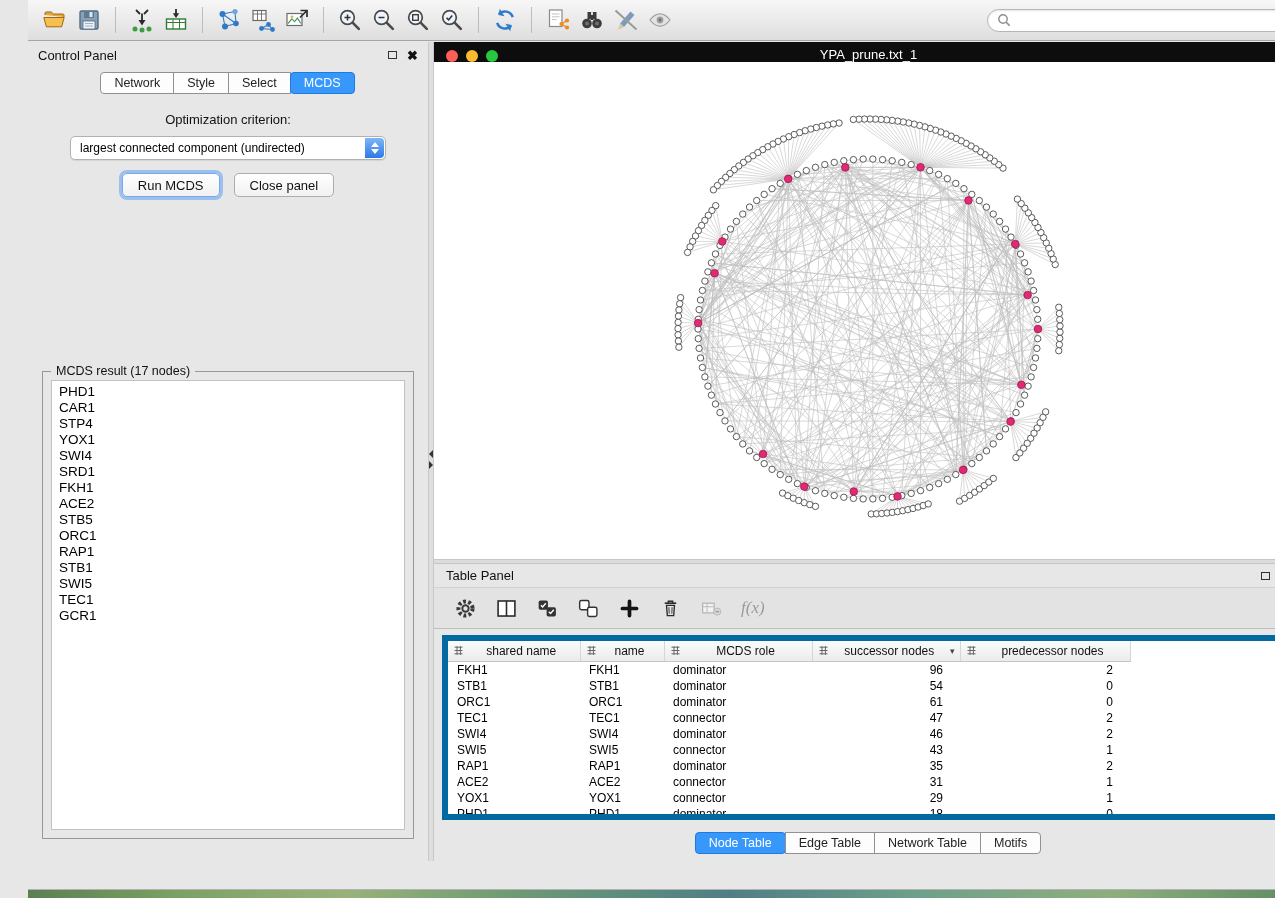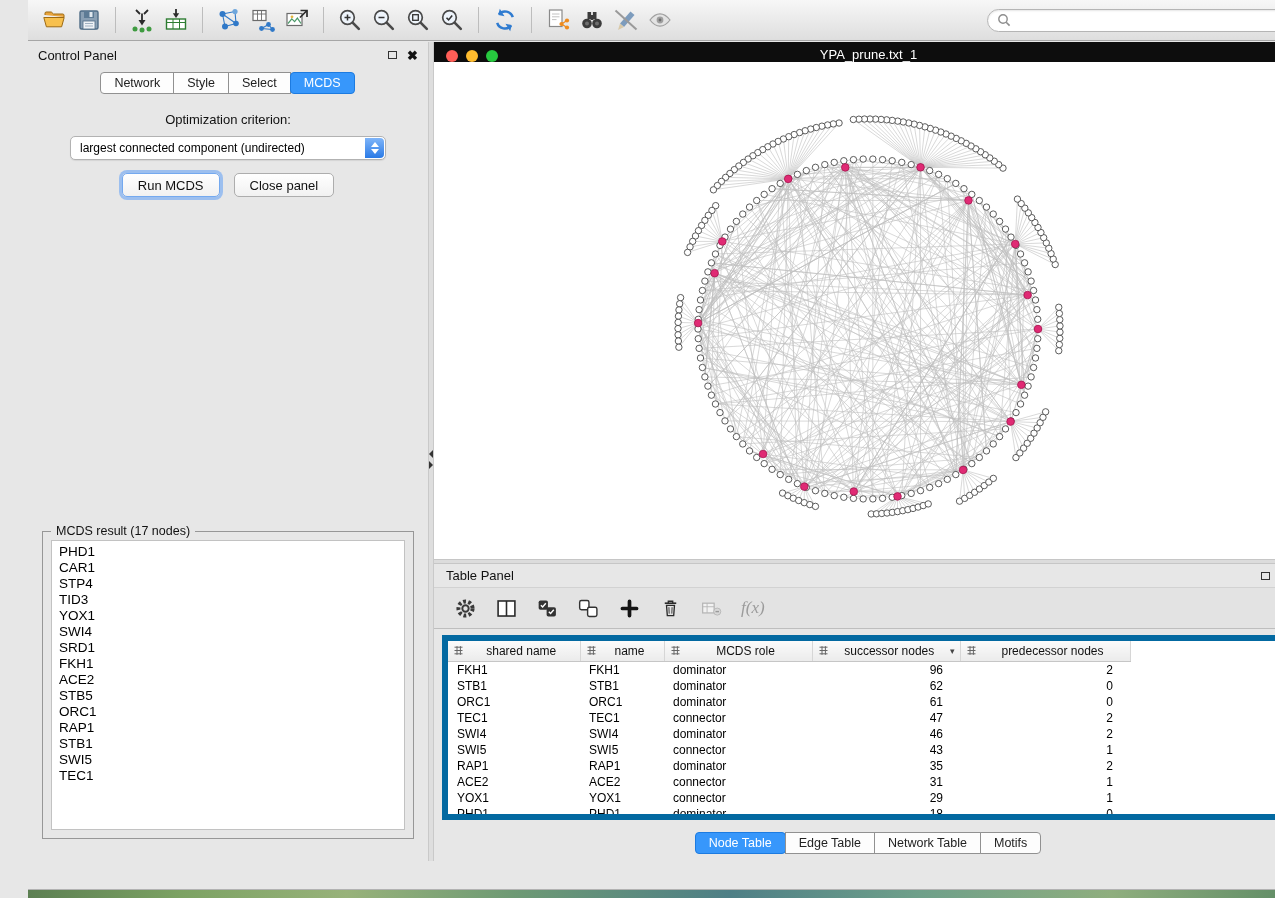--- a/index.html
+++ b/index.html
@@ -42,21 +42,21 @@
   .dd-stepper { position:absolute; right:1px; top:1px; bottom:1px; width:19px; border-radius:0 4px 4px 0;
     background:linear-gradient(#7fb5f9,#2a7ae6); display:flex; flex-direction:column;
     align-items:center; justify-content:center; gap:2px; }
   .dd-up { width:0; height:0; border-left:4px solid transparent; border-right:4px solid transparent; border-bottom:5px solid #fff; }
   .dd-down { width:0; height:0; border-left:4px solid transparent; border-right:4px solid transparent; border-top:5px solid #fff; }
   .btn-row { display:flex; justify-content:center; gap:14px; margin-top:13px; }
   .btn { height:24px; padding:0 15px; font-size:13px; color:#111;
     background:linear-gradient(#ffffff,#f1f1f1); border:1px solid #adadad; border-radius:5px; }
   .btn.focused { border-color:#74a9ef; box-shadow:0 0 0 3px rgba(106,165,245,.6); }
   .cp-spacer { flex:1; }
-  .result-group { position:relative; margin:0 14px 22px; height:308px; border:1px solid #979797;padding-left:43px; }
+  .result-group { position:relative; margin:0 14px 22px; height:468px; border:1px solid #979797;padding-left:43px; }
   .result-legend { position:absolute; top:-8px; left:8px; background:#e7e7e7; padding:0 5px; font-size:12.5px; color:#111; }
   .result-list { position:absolute; inset:8px; background:#fff; border:1px solid #c2c2c2; overflow:hidden; padding:3px 0 0 7px; }
   .list-item { font-size:13.5px; line-height:16px; color:#000; }
 
   
   .vsplit { width:6px; background:#dedede; border-left:1px solid #c9c9c9; border-right:1px solid #c9c9c9; position:relative; }
   .vsplit-arrows { position:absolute; top:408px; left:0; display:flex; flex-direction:column; gap:3px; }
   .arr-left { width:0; height:0; border-top:4px solid transparent; border-bottom:4px solid transparent; border-right:4px solid #333; }
   .arr-right { width:0; height:0; border-top:4px solid transparent; border-bottom:4px solid transparent; border-left:4px solid #333; }
 
@@ -287,32 +287,32 @@
         <button class="btn focused">Run MCDS</button>
         <button class="btn">Close panel</button>
       </div>
       <div class="cp-spacer"></div>
       <div class="result-group">
         <div class="result-legend">MCDS result (17 nodes)</div>
         <div class="result-list" id="mcds-list">
             <div class="list-item">PHD1</div>
             <div class="list-item">CAR1</div>
             <div class="list-item">STP4</div>
-            <div class="list-item">TID3</div>
             <div class="list-item">YOX1</div>
             <div class="list-item">SWI4</div>
             <div class="list-item">SRD1</div>
             <div class="list-item">FKH1</div>
             <div class="list-item">ACE2</div>
             <div class="list-item">STB5</div>
             <div class="list-item">ORC1</div>
             <div class="list-item">RAP1</div>
             <div class="list-item">STB1</div>
             <div class="list-item">SWI5</div>
             <div class="list-item">TEC1</div>
+            <div class="list-item">GCR1</div>
           </div>
       </div>
     </div>
 
     <div class="vsplit">
       <div class="vsplit-arrows">
         <span class="arr-left"></span>
         <span class="arr-right"></span>
       </div>
     </div>
@@ -1231,21 +1231,21 @@
                   <td class="c0">FKH1</td>
                   <td class="c1">FKH1</td>
                   <td class="c2">dominator</td>
                   <td class="c3">96</td>
                   <td class="c4">2</td>
                 </tr>
                 <tr>
                   <td class="c0">STB1</td>
                   <td class="c1">STB1</td>
                   <td class="c2">dominator</td>
-                  <td class="c3">62</td>
+                  <td class="c3">54</td>
                   <td class="c4">0</td>
                 </tr>
                 <tr>
                   <td class="c0">ORC1</td>
                   <td class="c1">ORC1</td>
                   <td class="c2">dominator</td>
                   <td class="c3">61</td>
                   <td class="c4">0</td>
                 </tr>
                 <tr>

